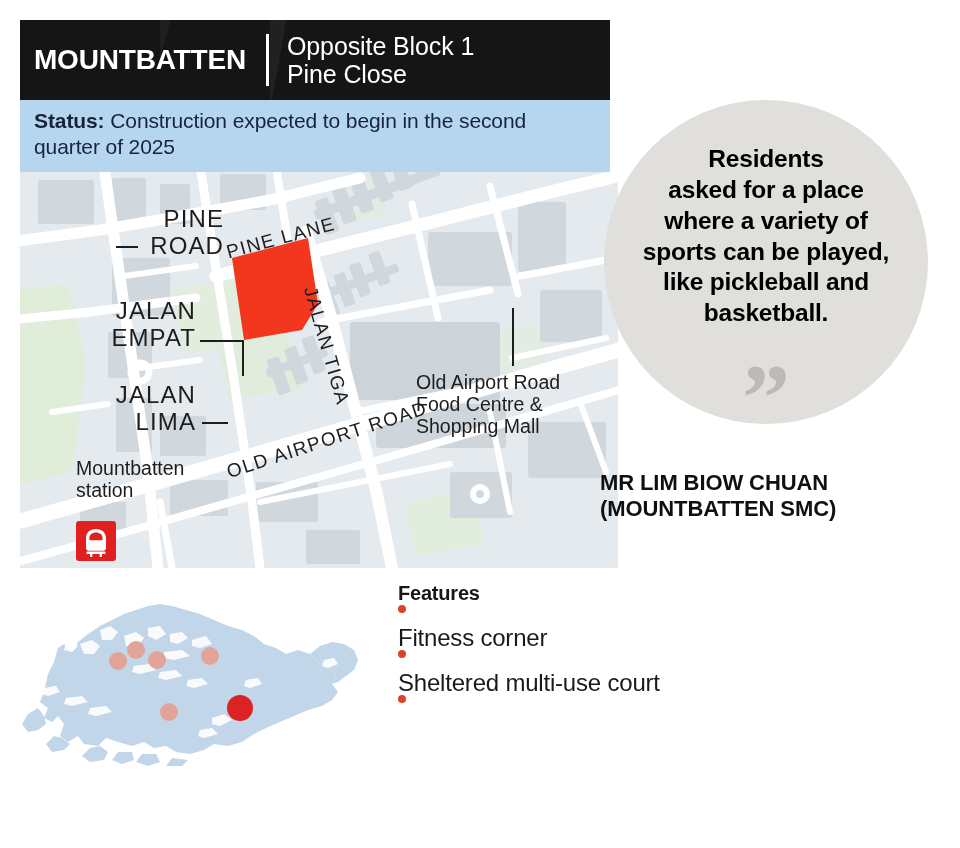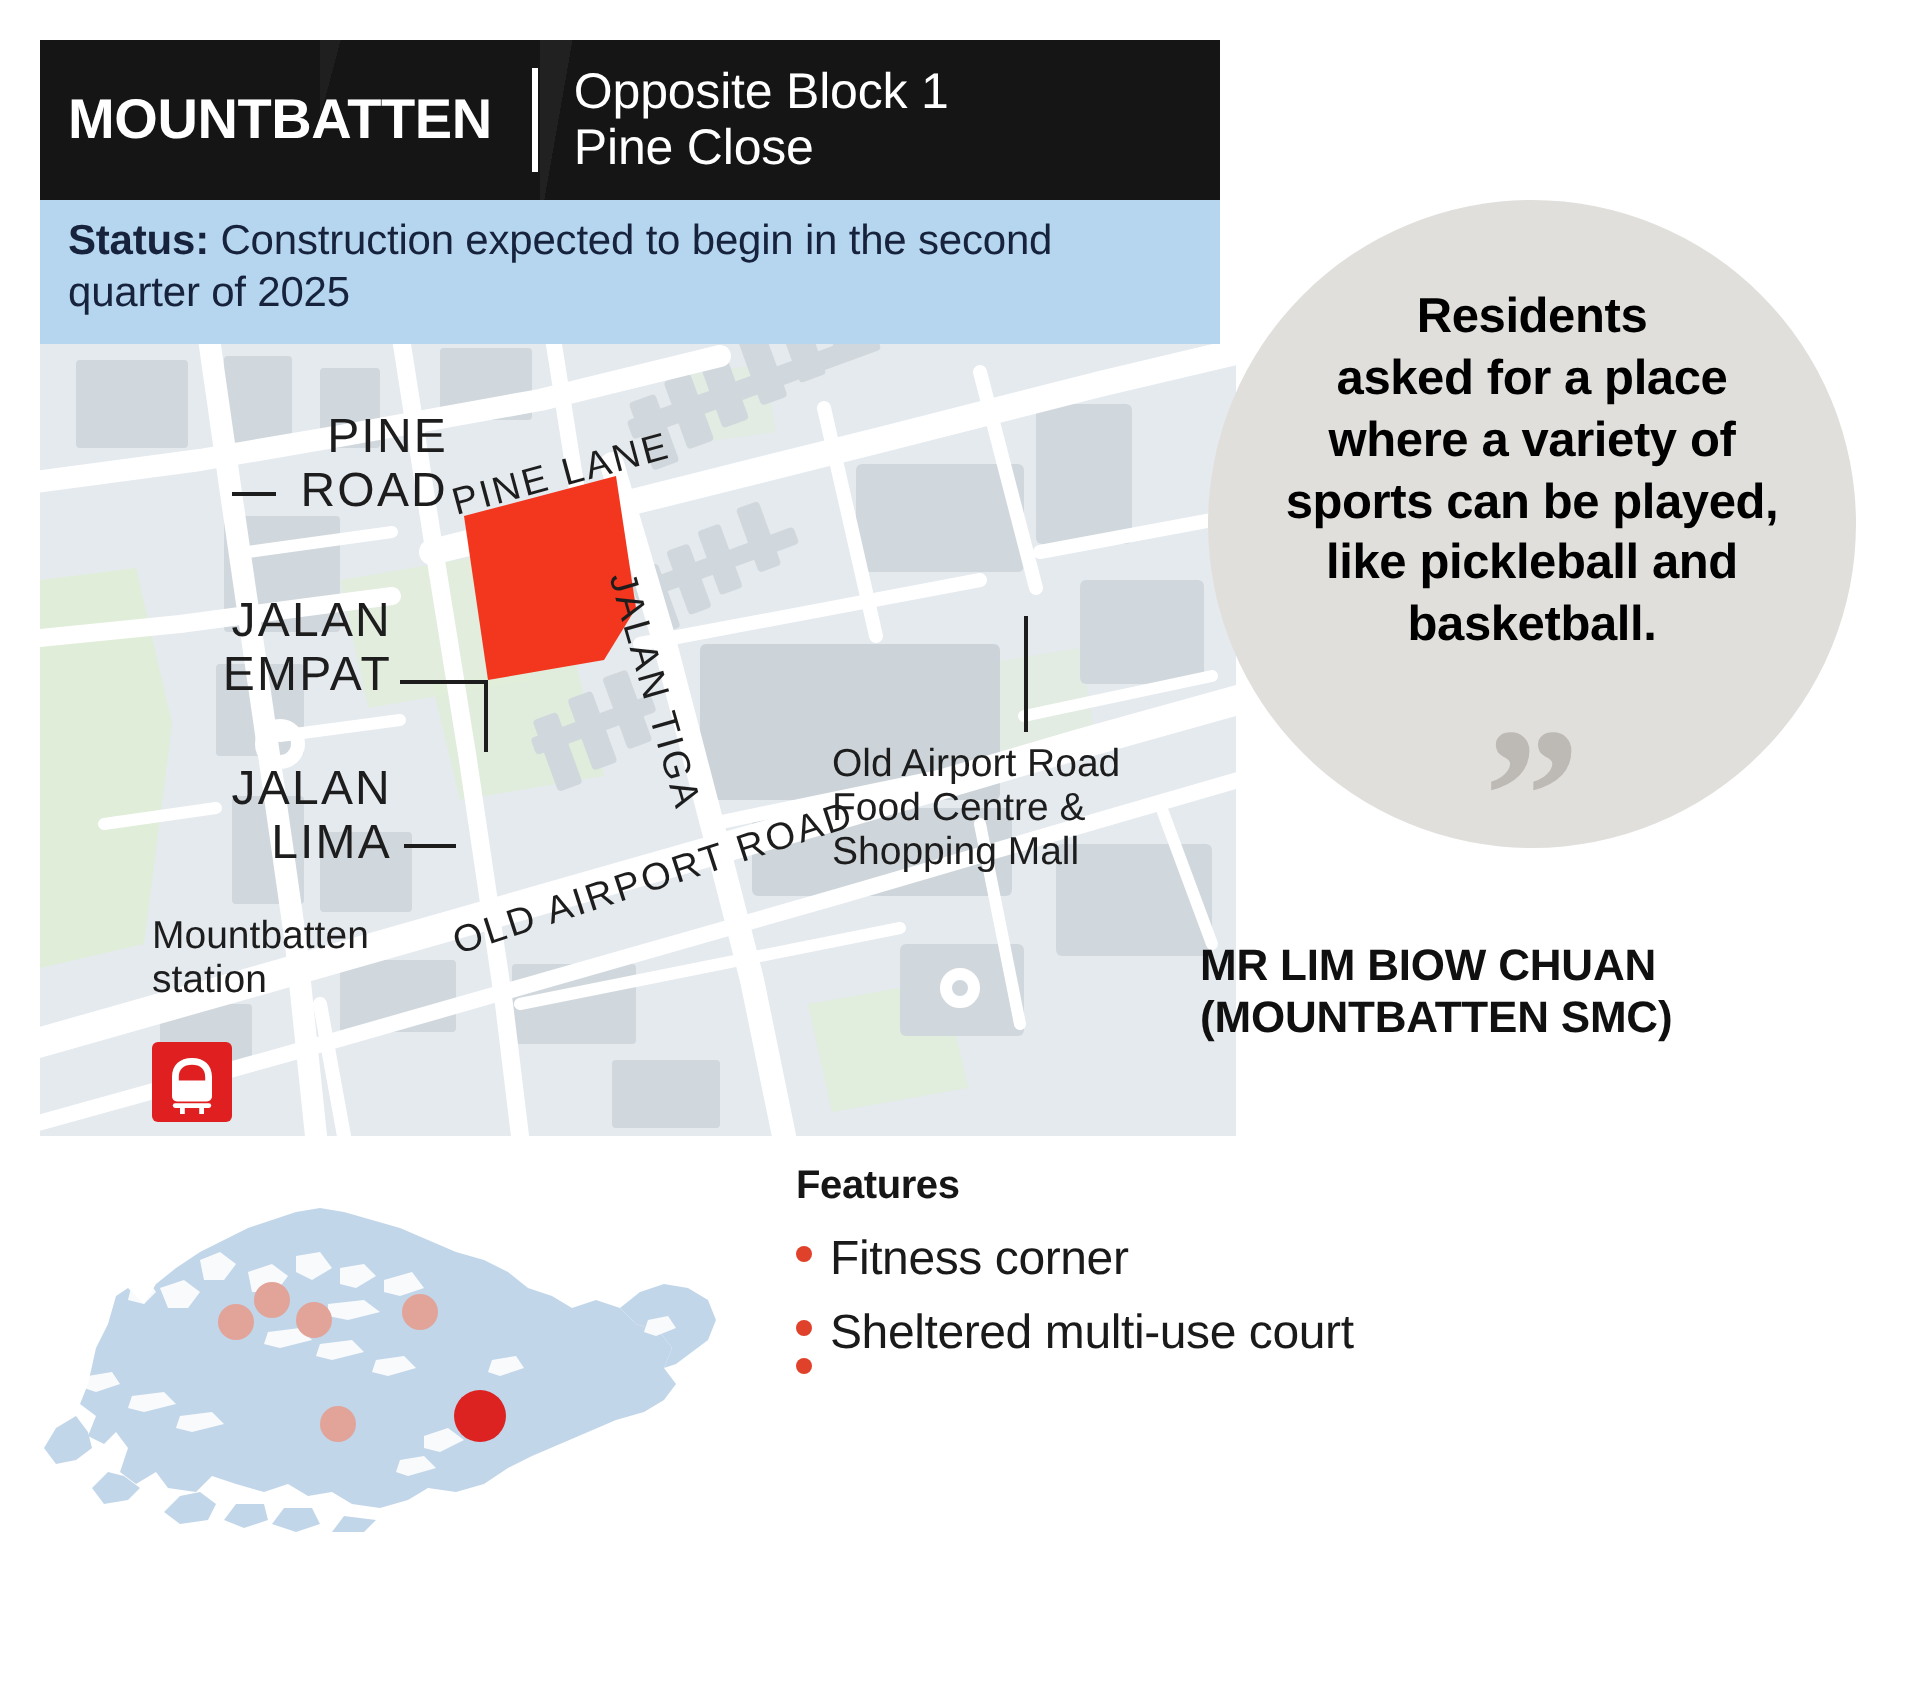--- a/index.html
+++ b/index.html
@@ -202,20 +202,21 @@
     margin-bottom: 6px;
     letter-spacing: -0.2px;
   }
   .feature-item {
     display: flex;
     align-items: baseline;
     font-size: 24px;
     color: #1a1a1a;
     line-height: 1.55;
     letter-spacing: -0.2px;
+    flex-direction: column;
   }
   .feature-bullet {
     flex: none;
     width: 8px;
     height: 8px;
     border-radius: 50%;
     background: #e0412a;
     margin-right: 9px;
     position: relative;
     top: -6px;

